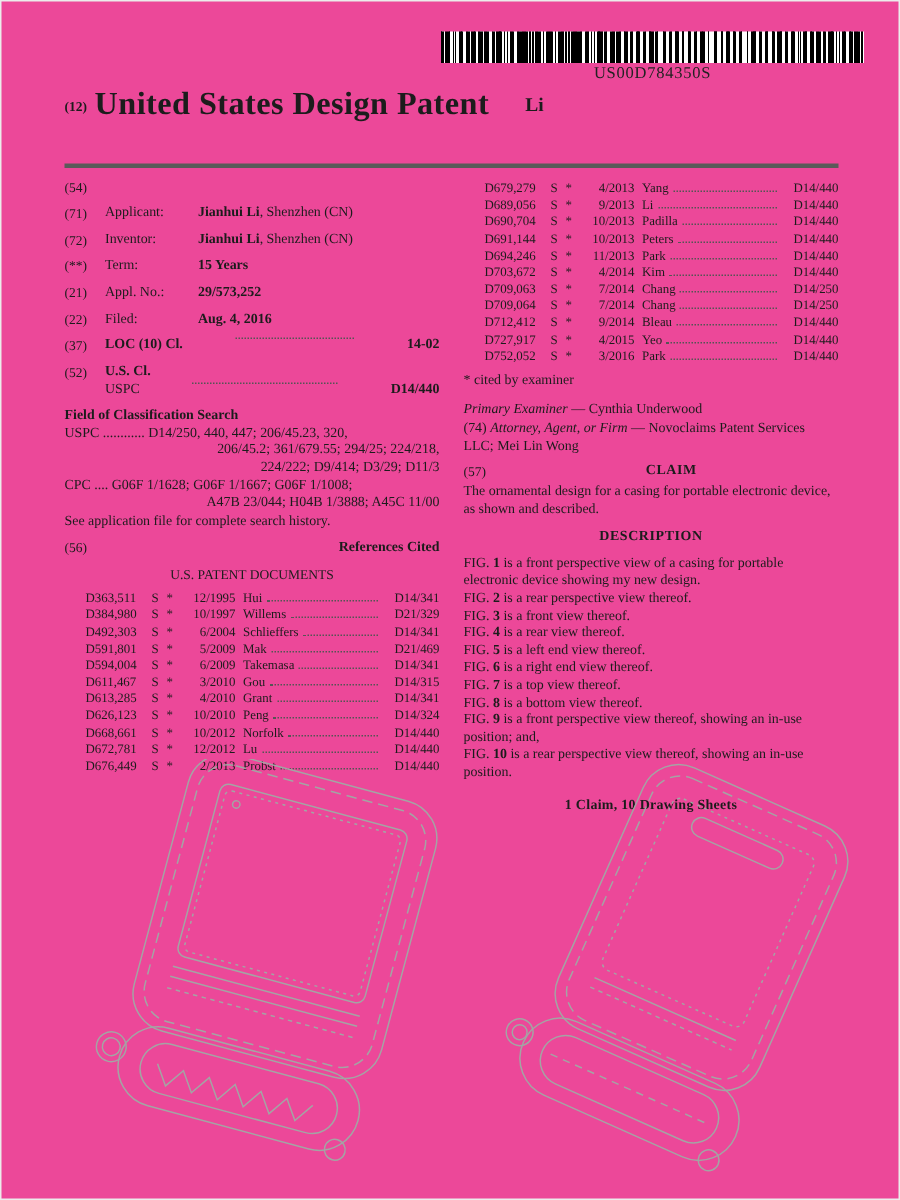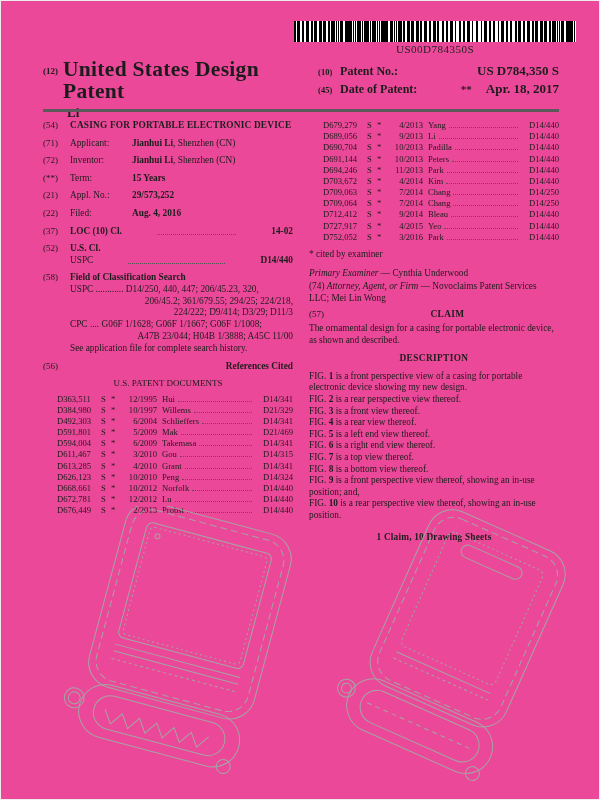--- a/index.html
+++ b/index.html
@@ -12,21 +12,21 @@
   .barcode-wrap{position:absolute;left:293px;top:20px;width:282px;text-align:center;}
   .barcode{
     height:21px;width:100%;
     background-image:
       repeating-linear-gradient(90deg,#000 0 2px,rgba(0,0,0,0) 2px 5px,#000 5px 6px,rgba(0,0,0,0) 6px 9px,#000 9px 10px,rgba(0,0,0,0) 10px 13px),
       repeating-linear-gradient(90deg,#000 0 1px,#fff 1px 3px,#000 3px 6px,#fff 6px 8px,#000 8px 9px,#fff 9px 12px,#000 12px 14px,#fff 14px 17px);
   }
   .barcode-text{font-size:11px;letter-spacing:.5px;margin-top:1px;color:#222;}
   
   .header{position:absolute;left:42px;top:58px;width:516px;display:flex;justify-content:space-between;}
-  .hdr-left{display:flex;flex-direction:column;}
+  .hdr-left{display:flex;flex-direction:row;}
   .title-row{display:flex;align-items:baseline;gap:5px;}
   .kind-num{font-size:9px;font-weight:bold;position:relative;top:-2px;}
   .doc-title{font-size:21.5px;font-weight:bold;letter-spacing:.3px;margin:0;line-height:1;}
   .surname{font-size:13px;font-weight:bold;margin-left:24px;margin-top:3px;}
   .hdr-right{width:248px;font-size:12px;padding-top:3px;}
   .hdr-row{display:flex;align-items:baseline;line-height:1.35;}
   .hdr-row .snum{font-size:8.5px;font-weight:bold;width:22px;flex:0 0 22px;}
   .hdr-row .hlabel{font-weight:bold;font-size:12px;}
   .hdr-row .hval{font-weight:bold;font-size:13px;margin-left:auto;}
   .hdr-row .stars{font-weight:bold;font-size:11px;margin-left:auto;margin-right:14px;}
@@ -36,21 +36,21 @@
   .columns{position:absolute;left:42px;top:119px;width:516px;display:flex;gap:16px;font-size:9.3px;line-height:1.25;}
   .col{flex:1 1 0;min-width:0;}
   .sec{display:flex;margin-bottom:6px;}
   .sec .num{flex:0 0 27px;font-size:9px;}
   .sec .body{flex:1;min-width:0;}
   .lblrow{display:flex;}
   .lblrow .lbl{flex:0 0 62px;}
   .bold{font-weight:bold;}
   .sec54 .body{font-weight:bold;letter-spacing:.2px;}
   .leader{flex:1;border-bottom:1.2px dotted #555;margin:0 3px 2px 3px;min-width:8px;}
-  .flexline{display:flex;align-items:flex-end;gap:32px;}
+  .flexline{display:flex;align-items:flex-start;gap:32px;}
   .right-al{text-align:right;}
   .note-line{margin-top:1px;}
   .sec56 .body{text-align:right;font-weight:bold;}
   .sub-head{text-align:center;margin:2px 0 4px 0;font-size:9px;}
   
   .ptable{font-size:8.6px;line-height:1.3;margin-left:14px;}
   .prow{display:flex;align-items:baseline;white-space:nowrap;}
   .prow .pno{flex:0 0 44px;}
   .prow .pkind{flex:0 0 10px;}
   .prow .pstar{flex:0 0 10px;}
@@ -84,43 +84,29 @@
   </div>
 
   <div class="header">
     <div class="hdr-left">
       <div class="title-row">
         <span class="kind-num">(12)</span>
         <span class="doc-title">United States Design Patent</span>
       </div>
       <div class="surname">Li</div>
     </div>
-    <div class="hdr-right">
-      <div class="hdr-row">
-        <span class="snum">(10)</span>
-        <span class="hlabel">Patent No.:</span>
-        <span class="hval">US D784,350 S</span>
-      </div>
-      <div class="hdr-row">
-        <span class="snum">(45)</span>
-        <span class="hlabel">Date of Patent:</span>
-        <span class="stars">**</span>
-        <span class="hval2">Apr. 18, 2017</span>
-      </div>
-    </div>
   </div>
   <div class="rule"></div>
 
   <div class="columns">
 
     <div class="col">
 
       <div class="sec sec54">
         <span class="num">(54)</span>
-        <span class="body">CASING FOR PORTABLE ELECTRONIC DEVICE</span>
       </div>
 
       <div class="sec">
         <span class="num">(71)</span>
         <span class="body lblrow">
           <span class="lbl">Applicant:</span>
           <span><b>Jianhui Li</b><span>, Shenzhen (CN)</span></span>
         </span>
       </div>
 
@@ -171,21 +157,20 @@
           <div class="bold">U.S. Cl.</div>
           <div class="flexline">
             <span>USPC</span>
             <span class="leader"></span>
             <span class="bold">D14/440</span>
           </div>
         </span>
       </div>
 
       <div class="sec">
-        <span class="num">(58)</span>
         <span class="body">
           <div class="bold">Field of Classification Search</div>
           <div>USPC ............ D14/250, 440, 447; 206/45.23, 320,</div>
           <div class="right-al">206/45.2; 361/679.55; 294/25; 224/218,</div>
           <div class="right-al">224/222; D9/414; D3/29; D11/3</div>
           <div>CPC .... G06F 1/1628; G06F 1/1667; G06F 1/1008;</div>
           <div class="right-al">A47B 23/044; H04B 1/3888; A45C 11/00</div>
           <div class="note-line">See application file for complete search history.</div>
         </span>
       </div>

